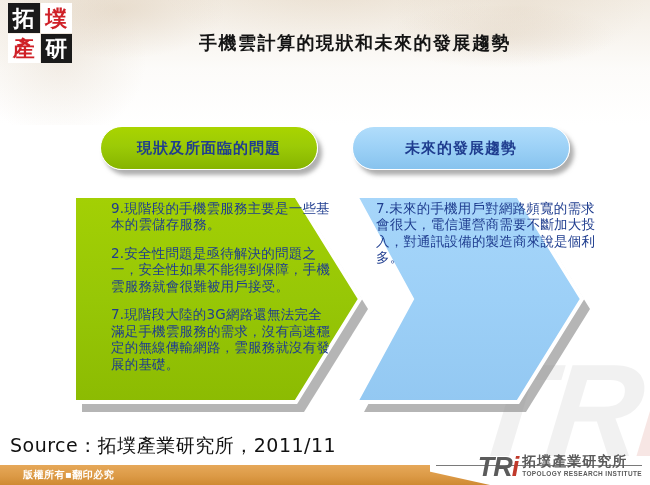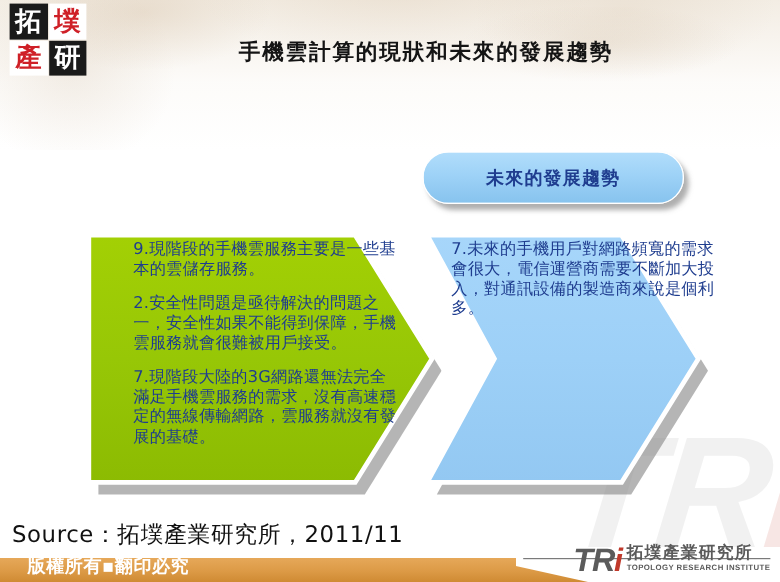--- a/index.html
+++ b/index.html
@@ -130,21 +130,21 @@
     border-top-right-radius:0;
   }
   .bar-curve{
     position:absolute;left:400px;bottom:0;width:90px;height:20px;
     background:linear-gradient(180deg,#e6a859 0%,#dc9a46 55%,#cf8a33 100%);
     clip-path:polygon(0 0,100% 100%,0 100%);
   }
   .bar-text{
     position:absolute;left:8px;bottom:3px;
     font-family:"DejaVu Sans","Liberation Sans",sans-serif;
-    font-size:15px;font-weight:bold;color:#ffffff;letter-spacing:.5px;
+    font-size:10px;font-weight:bold;color:#ffffff;letter-spacing:.5px;
     white-space:nowrap;
     padding-left:15px;
   }
 
   
   .tri-logo{
     position:absolute;right:8px;bottom:4px;
     display:flex;align-items:flex-start;gap:4px;
   }
   .tri-mark{
@@ -183,20 +183,21 @@
 
   <div class="logo">
     <div class="cell c1">拓</div>
     <div class="cell c2">墣</div>
     <div class="cell c3">產</div>
     <div class="cell c4">研</div>
   </div>
 
   <div class="title">手機雲計算的現狀和未來的發展趨勢</div>
 
+  <div class="pill pill-green">現狀及所面臨的問題</div>
   <div class="pill pill-blue">未來的發展趨勢</div>
 
   <div class="panel" id="panel-green">
     <svg viewBox="0 0 302 238" preserveAspectRatio="none">
       <defs>
         <linearGradient id="gGreen" x1="0" y1="0" x2="0" y2="1">
           <stop offset="0%" stop-color="#a3d004"></stop>
           <stop offset="50%" stop-color="#97c706"></stop>
           <stop offset="100%" stop-color="#8cbb02"></stop>
         </linearGradient>

